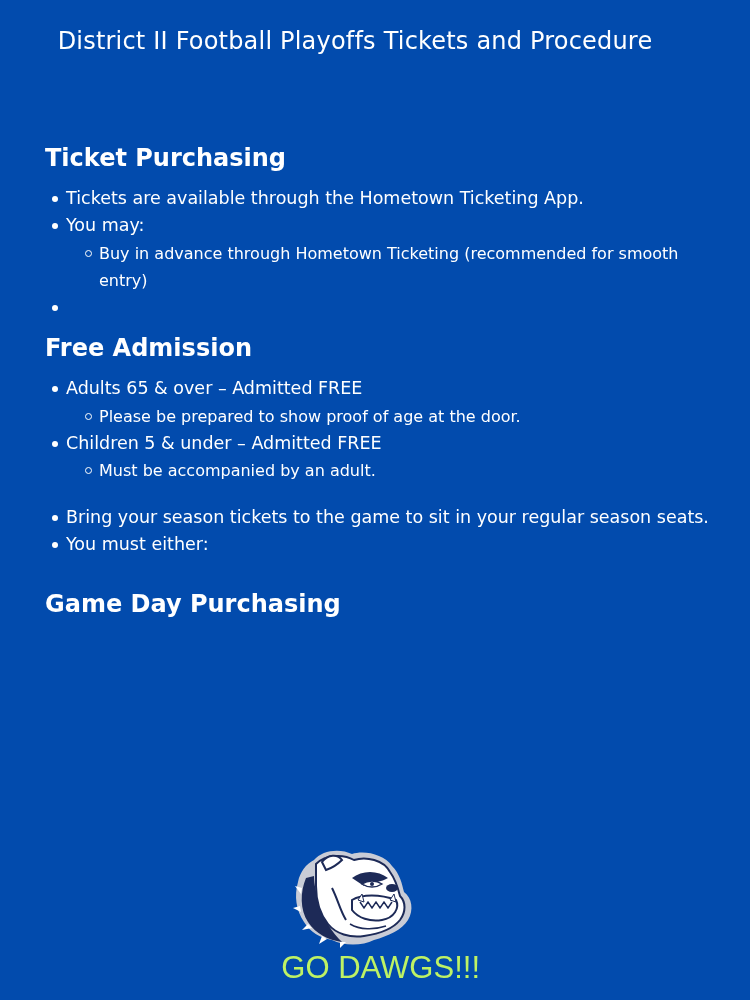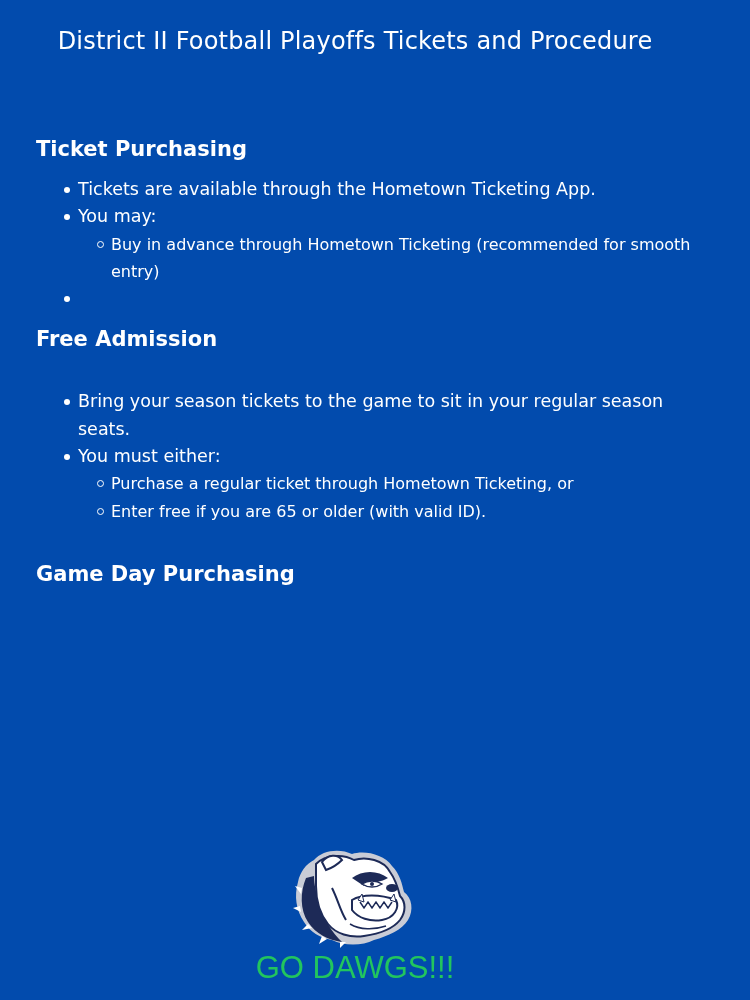--- a/index.html
+++ b/index.html
@@ -26,28 +26,28 @@
       font-weight: normal;
       letter-spacing: 0.2px;
     }
     .content {
       position: absolute;
       left: 33px;
       top: 131px;
       width: 680px;
     }
     .section-heading {
-      font-size: 21px;
+      font-size: 24px;
       font-weight: bold;
       line-height: 30px;
-      margin: 3px;
+      margin: 12px;
     }
     ul.level1 {
       list-style: none;
-      margin: 12px;
+      margin: 0;
       padding: 0 0 0 33px;
     }
     ul.level1 > li {
       position: relative;
       font-size: 17.5px;
       line-height: 27.3px;
     }
     ul.level1 > li::before {
       content: "";
       position: absolute;
@@ -86,25 +86,25 @@
       left: 292px;
       top: 848px;
       width: 124px;
       height: 100px;
     }
     .go-dawgs {
       position: absolute;
       left: 230px;
       top: 946px;
       width: 250px;
-      text-align: center;
+      text-align: right;
       font-family: "Liberation Sans", sans-serif;
       font-size: 31px;
       line-height: 44px;
-      color: #22c55e;
+      color: #bef264;
     }
   </style>
 </head>
 <body>
 
 <div class="title">District II Football Playoffs Tickets and Procedure</div>
 
 <div class="content">
 
   <div>
@@ -116,33 +116,43 @@
         <ul class="level2">
           <li>Buy in advance through Hometown Ticketing (recommended for smooth entry)</li>
         </ul>
       </li>
       <li>&nbsp;</li>
     </ul>
   </div>
 
   <div class="sec-free">
     <h2 class="section-heading">Free Admission</h2>
+    <ul class="level1">
+      <li>
+        <span>Adults 65 &amp; over – Admitted FREE</span>
+        <ul class="level2">
+          <li>Please be prepared to show proof of age at the door.</li>
+        </ul>
+      </li>
+      <li>
+        <span>Children 5 &amp; under – Admitted FREE</span>
+        <ul class="level2">
+          <li>Must be accompanied by an adult.</li>
+        </ul>
+      </li>
+    </ul>
   </div>
 
   <div class="spacer"></div>
 
   <div>
     <ul class="level1">
       <li>Bring your season tickets to the game to sit in your regular season seats.</li>
       <li>
         <span>You must either:</span>
-        <ul class="level2">
-          <li>Purchase a regular ticket through Hometown Ticketing, or</li>
-          <li>Enter free if you are 65 or older (with valid ID).</li>
-        </ul>
       </li>
     </ul>
   </div>
 
   <div class="spacer"></div>
 
   <div>
     <h2 class="section-heading">Game Day Purchasing</h2>
   </div>
 </div>

